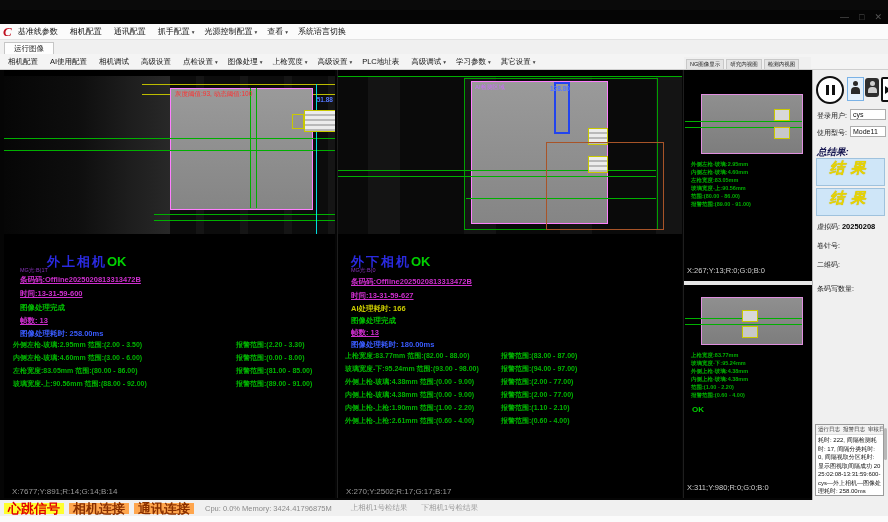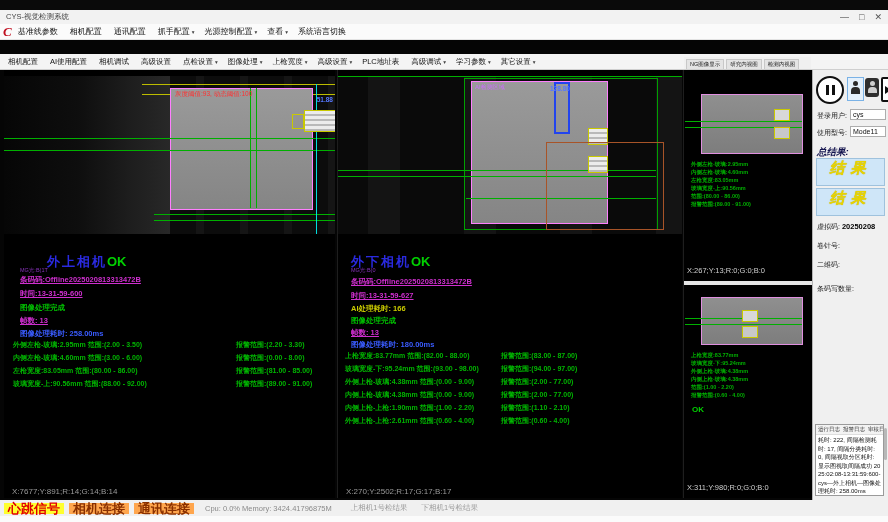--- a/index.html
+++ b/index.html
@@ -116,42 +116,42 @@
   .sres{font-size:7.5px;color:#9a9a9a;margin-left:14px;white-space:nowrap;}
   .botstrip{position:absolute;top:516px;left:0;width:888px;height:6px;background:#fbfbfb;}
 </style>
 </head>
 <body>
 
 <div class="app">
 
   <div class="topstrip"></div>
 
-  <div class="titlebar">
-    <span>CYS-视觉检测系统</span>
-  </div>
   <div class="win-controls">
     <span>—</span>
     <span>□</span>
     <span>✕</span>
   </div>
 
   <div class="menubar">
     <span class="logo">C</span>
     <div style="display:flex">
         <span class="mi"><span>基准线参数</span><span class="arrow"></span></span>
         <span class="mi"><span>相机配置</span><span class="arrow"></span></span>
         <span class="mi"><span>通讯配置</span><span class="arrow"></span></span>
         <span class="mi"><span>抓手配置</span><span class="arrow">▾</span></span>
         <span class="mi"><span>光源控制配置</span><span class="arrow">▾</span></span>
         <span class="mi"><span>查看</span><span class="arrow">▾</span></span>
         <span class="mi"><span>系统语言切换</span><span class="arrow"></span></span>
       </div>
   </div>
 
+  <div class="tabrow">
+    <span class="viewtab">运行图像</span>
+  </div>
 
   <div class="toolbar">
     <div style="display:flex">
         <span class="ti"><span>相机配置</span><span class="arrow"></span></span>
         <span class="ti"><span>AI使用配置</span><span class="arrow"></span></span>
         <span class="ti"><span>相机调试</span><span class="arrow"></span></span>
         <span class="ti"><span>高级设置</span><span class="arrow"></span></span>
         <span class="ti"><span>点检设置</span><span class="arrow">▾</span></span>
         <span class="ti"><span>图像处理</span><span class="arrow">▾</span></span>
         <span class="ti"><span>上枪宽度</span><span class="arrow">▾</span></span>

